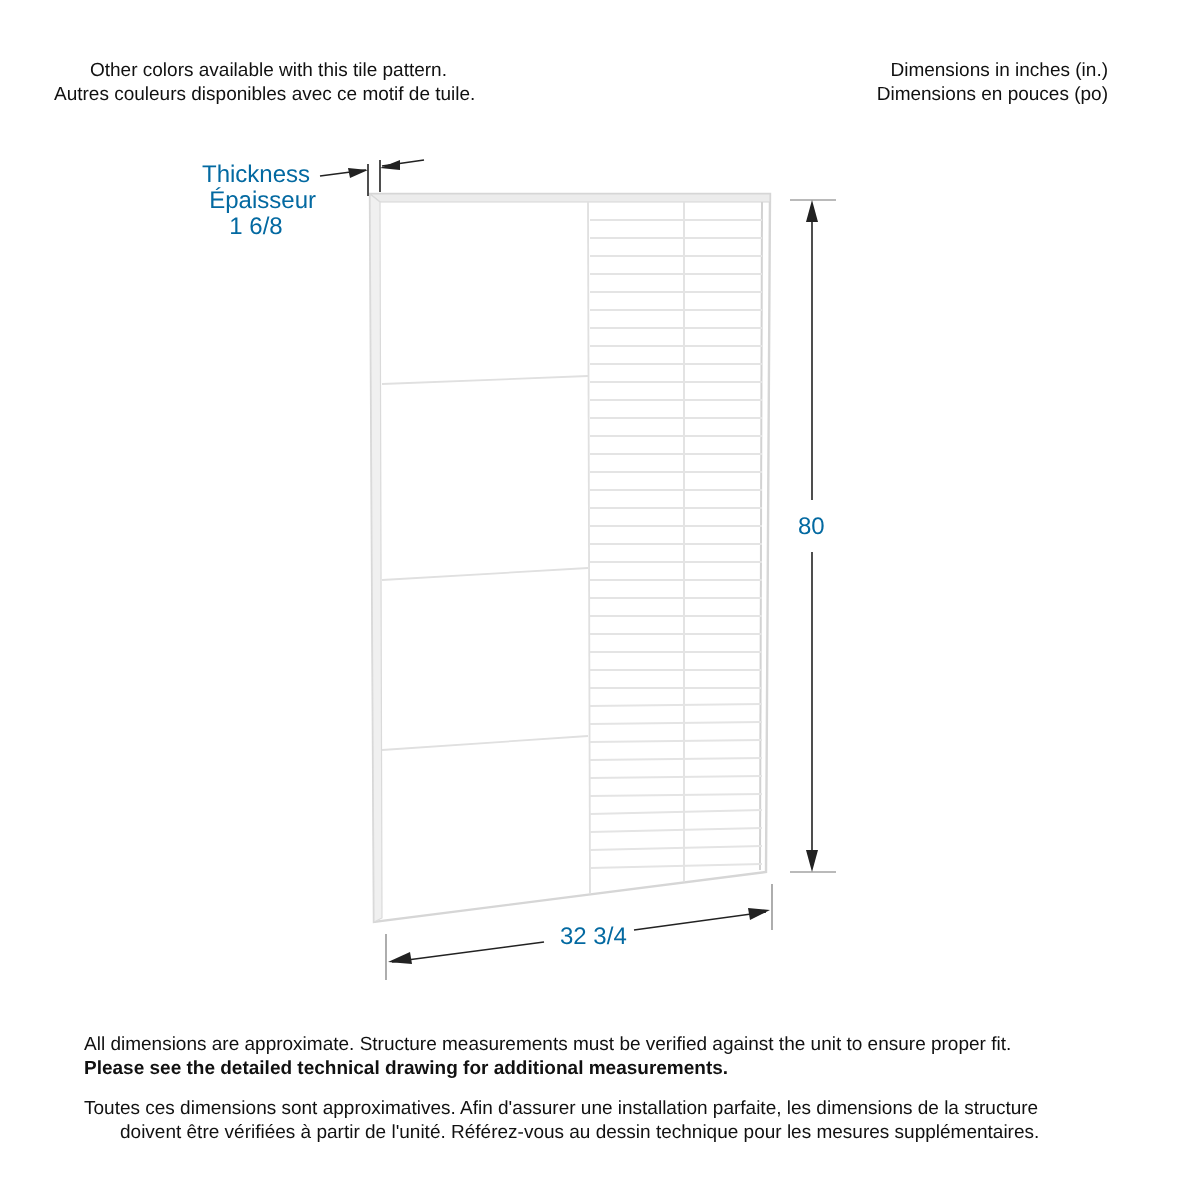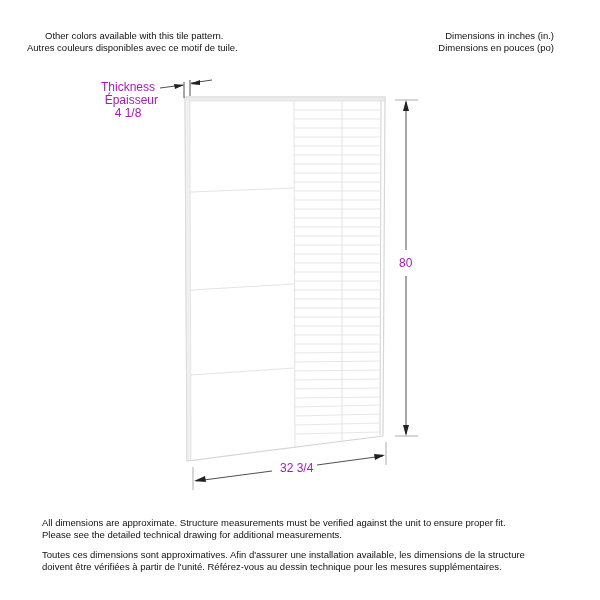--- a/index.html
+++ b/index.html
@@ -1,21 +1,21 @@
 <!DOCTYPE html>
 <html><head>
 <meta charset="utf-8">
 <style>
   html, body { margin:0; padding:0; background:#ffffff; }
   body { width:600px; height:600px; position:relative; overflow:hidden;
          font-family:"Liberation Sans", sans-serif; color:#111; }
   .txt { position:absolute; font-size:9.5px; line-height:12px; white-space:nowrap; }
   .right { text-align:right; }
   .center { text-align:center; }
-  .lbl { position:absolute; font-size:12px; line-height:14px; color:#a21caf; }
+  .lbl { position:absolute; font-size:12px; line-height:14px; color:#0369a1; }
   svg { position:absolute; left:0; top:0; }
   .foot { position:absolute; left:42px; font-size:9.5px; line-height:12px; white-space:nowrap;text-align:right; }
 </style>
 </head>
 <body>
 
 <div class="txt" style="left:45px;top:30px;">Other colors available with this tile pattern.</div>
 <div class="txt" style="left:27px;top:42px;">Autres couleurs disponibles avec ce motif de tuile.</div>
 <div class="txt right" style="right:46px;top:30px;">Dimensions in inches (in.)</div>
 <div class="txt right" style="right:46px;top:42px;">Dimensions en pouces (po)</div>
@@ -104,20 +104,20 @@
     <line x1="386" y1="442" x2="386" y2="465" stroke-width="0.6" stroke="#777"></line>
     <line x1="196" y1="481" x2="272" y2="471" stroke-width="0.8"></line>
     <line x1="317" y1="465" x2="383" y2="456" stroke-width="0.8"></line>
     <polygon points="194,481 205,476 206,482" stroke="none"></polygon>
     <polygon points="385,455 374,454 375,460" stroke="none"></polygon>
   </g>
 </svg>
 
 <div class="lbl center" style="left:98px;top:80px;width:60px;">Thickness</div>
 <div class="lbl center" style="left:98px;top:93px;width:60px;text-align:right;">Épaisseur</div>
-<div class="lbl center" style="left:98px;top:106px;width:60px;">4 1/8</div>
+<div class="lbl center" style="left:98px;top:106px;width:60px;">1 6/8</div>
 <div class="lbl" style="left:399px;top:256px;text-align:center;">80</div>
 <div class="lbl" style="left:280px;top:461px;">32 3/4</div>
 
 <div class="foot" style="top:517px;">All dimensions are approximate. Structure measurements must be verified against the unit to ensure proper fit.</div>
-<div class="foot" style="top:529px;">Please see the detailed technical drawing for additional measurements.</div>
-<div class="foot" style="top:549px;">Toutes ces dimensions sont approximatives. Afin d'assurer une installation available, les dimensions de la structure</div>
-<div class="foot" style="top:561px;">doivent être vérifiées à partir de l'unité. Référez-vous au dessin technique pour les mesures supplémentaires.</div>
+<div class="foot" style="top:529px;font-weight:bold;">Please see the detailed technical drawing for additional measurements.</div>
+<div class="foot" style="top:549px;">Toutes ces dimensions sont approximatives. Afin d'assurer une installation parfaite, les dimensions de la structure</div>
+<div class="foot" style="top:561px;margin-left:18px;">doivent être vérifiées à partir de l'unité. Référez-vous au dessin technique pour les mesures supplémentaires.</div>
 
 </body></html>

